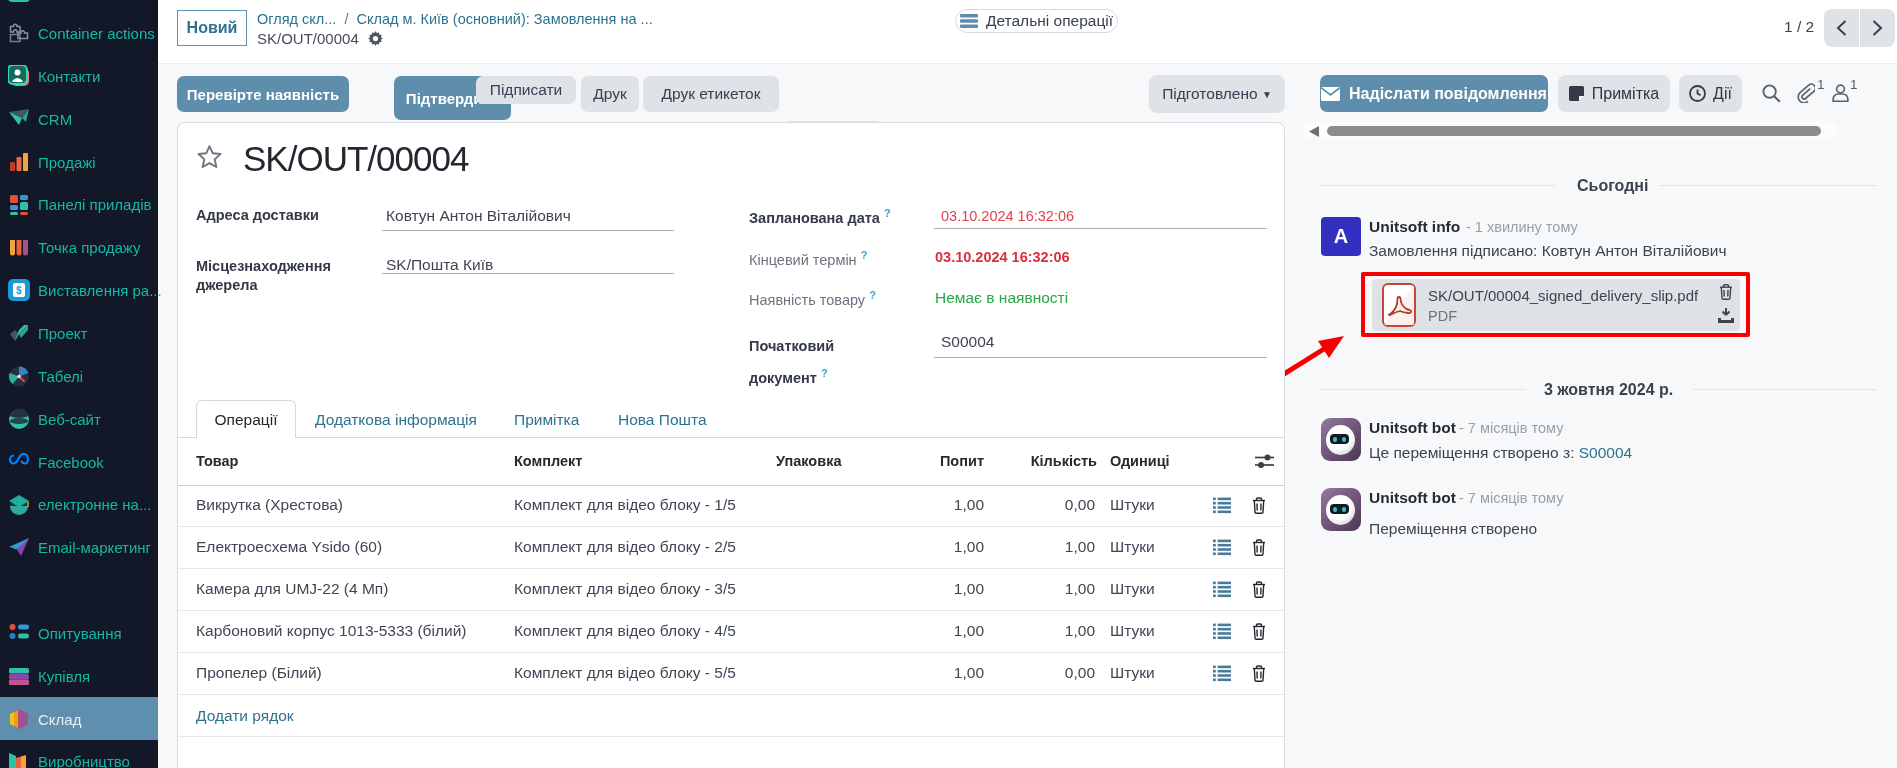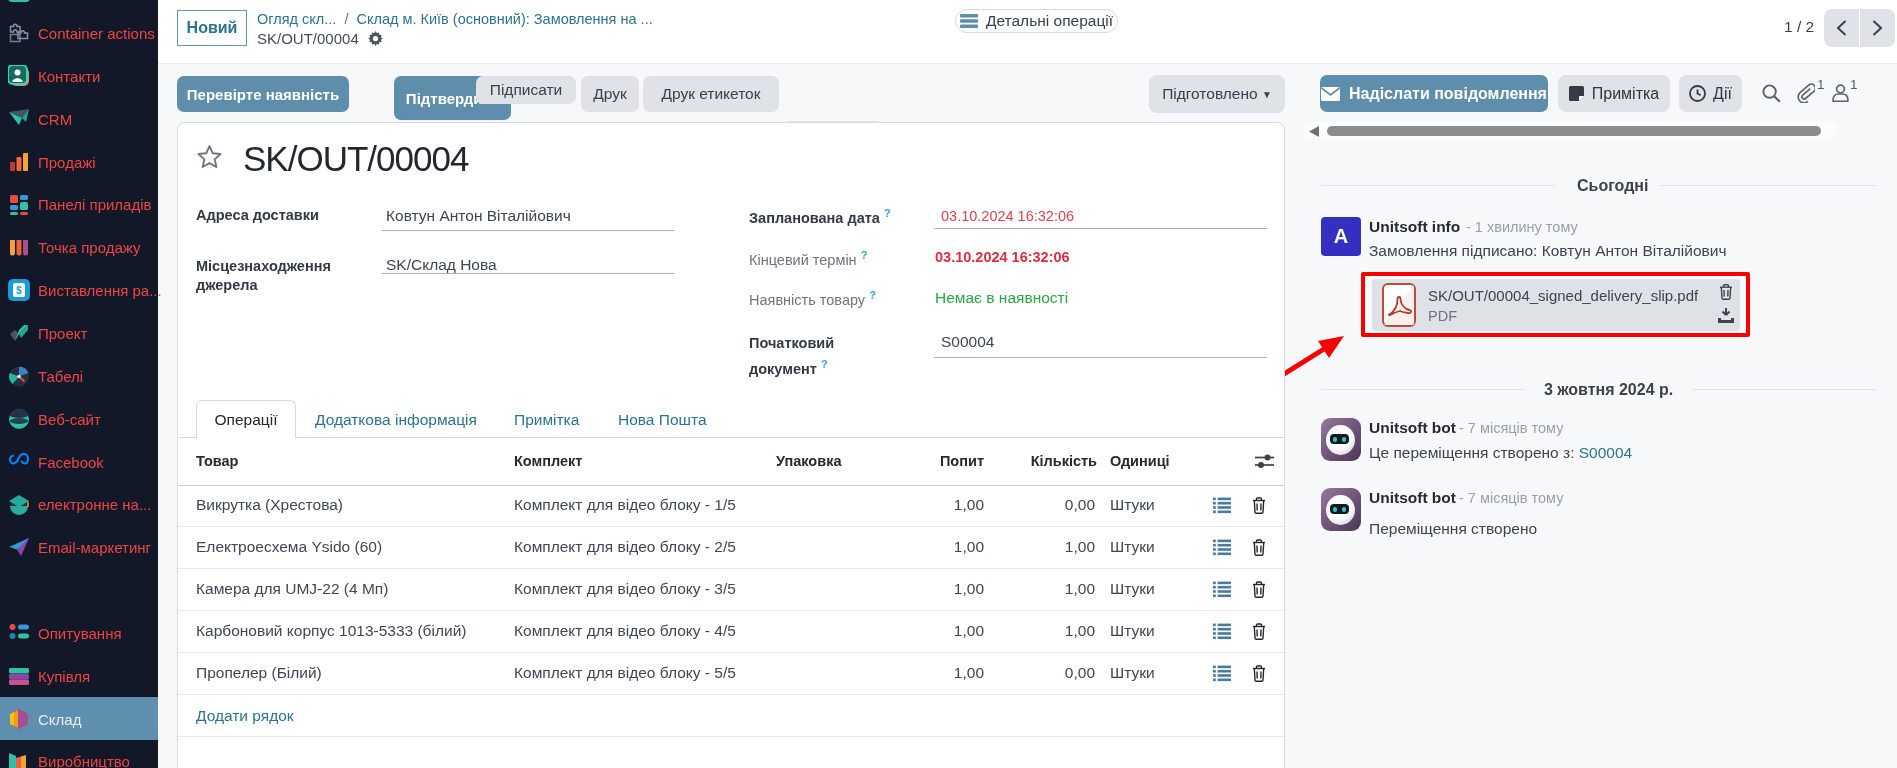--- a/index.html
+++ b/index.html
@@ -4,21 +4,21 @@
 <style>
 * { margin:0; padding:0; box-sizing:border-box; }
 html,body { width:1897px; height:768px; overflow:hidden; }
 body { font-family:"Liberation Sans", sans-serif; background:#f7f8fa; position:relative; }
 .abs { position:absolute; }
 
 #sidebar { left:0; top:0; width:158px; height:768px; background:#121827; z-index:5; }
 .sit { position:absolute; left:0; width:158px; height:43px; }
 .sit.active { background:#5f8fae; }
 .sit .ic { position:absolute; left:8px; top:50%; transform:translateY(-50%); width:22px; height:22px; }
-.sit .lb { position:absolute; left:38px; top:50%; transform:translateY(-50%); font-size:15px; color:#ef4444; white-space:nowrap; }
+.sit .lb { position:absolute; left:38px; top:50%; transform:translateY(-50%); font-size:15px; color:#14b8a6; white-space:nowrap; }
 .sit.active .lb { color:#e8eef2; }
 
 #topbar { left:158px; top:0; width:1739px; height:64px; background:#ffffff; border-bottom:1px solid #ebedf0; z-index:4; }
 
 #chatter { left:1286px; top:64px; width:611px; height:704px; background:#f7f8fa; }
 
 #sheet { left:177px; top:122px; width:1108px; height:646px; background:#ffffff; border:1px solid #d9dce1; border-radius:8px 8px 0 0; border-bottom:none; }
 .btn { position:absolute; display:flex; align-items:center; justify-content:center; border-radius:7px; font-size:15.5px; white-space:nowrap; }
 .btn-p { background:#5e8eac; color:#ffffff; font-weight:bold; font-size:15px; }
 .btn-s { background:#dfe2e6; color:#374151; }
@@ -189,31 +189,31 @@
 
 <svg class="abs" style="left:196px;top:144px" width="27" height="26" viewBox="0 0 24 23">
     <path d="M12 1.8 L14.9 8.2 L21.8 8.9 L16.6 13.6 L18.1 20.4 L12 16.9 L5.9 20.4 L7.4 13.6 L2.2 8.9 L9.1 8.2 Z" fill="none" stroke="#6f7682" stroke-width="1.7" stroke-linejoin="round"></path>
   </svg>
 <div class="abs" style="left:243px;top:139px;font-size:35px;font-weight:500;color:#23272f;letter-spacing:-1px;">SK/OUT/00004</div>
 
 <div class="lbl" style="left:196px;top:207px;">Адреса доставки</div>
 <div class="val" style="left:386px;top:207px;">Ковтун Антон Віталійович</div>
 <div class="underline" style="left:382px;top:230px;width:292px;"></div>
 <div class="lbl" style="left:196px;top:257px;width:150px;white-space:normal;line-height:19px;">Місцезнаходження джерела</div>
-<div class="val" style="left:386px;top:256px;">SK/Склад Нова</div>
+<div class="val" style="left:386px;top:256px;">SK/Пошта Київ</div>
 <div class="underline" style="left:382px;top:273px;width:292px;"></div>
 
 <div class="lbl" style="left:749px;top:207px;">Запланована дата <span class="q">?</span></div>
 <div class="val" style="left:941px;top:208px;color:#e0424d;font-size:14.5px;">03.10.2024 16:32:06</div>
 <div class="underline" style="left:934px;top:228px;width:333px;"></div>
 <div class="lblm" style="left:749px;top:249px;">Кінцевий термін <span class="q">?</span></div>
 <div class="val" style="left:935px;top:249px;color:#dc2e3e;font-weight:bold;font-size:14.5px;">03.10.2024 16:32:06</div>
 <div class="lblm" style="left:749px;top:289px;">Наявність товару <span class="q">?</span></div>
 <div class="val" style="left:935px;top:289px;color:#28a745;">Немає в наявності</div>
-<div class="lbl" style="left:749px;top:333px;width:130px;white-space:normal;line-height:21px;">Початковий документ <span class="q">?</span></div>
+<div class="lbl" style="left:749px;top:333px;width:130px;white-space:normal;line-height:27px;">Початковий документ <span class="q">?</span></div>
 <div class="val" style="left:941px;top:333px;">S00004</div>
 <div class="underline" style="left:934px;top:357px;width:333px;"></div>
 
 <div class="abs" style="left:178px;top:437px;width:1106px;height:1px;background:#d4d7dc;"></div>
 <div class="abs" style="left:196px;top:400px;width:100px;height:38px;background:#fff;border:1px solid #d4d7dc;border-bottom:none;border-radius:6px 6px 0 0;display:flex;align-items:center;justify-content:center;font-size:15.5px;color:#23272f;">Операції</div>
 <div class="abs lnk" style="left:315px;top:411px;font-size:15.5px;">Додаткова інформація</div>
 <div class="abs lnk" style="left:514px;top:411px;font-size:15.5px;">Примітка</div>
 <div class="abs lnk" style="left:618px;top:411px;font-size:15.5px;">Нова Пошта</div>
 
 <div class="hdr" style="left:196px;top:453px;">Товар</div>

